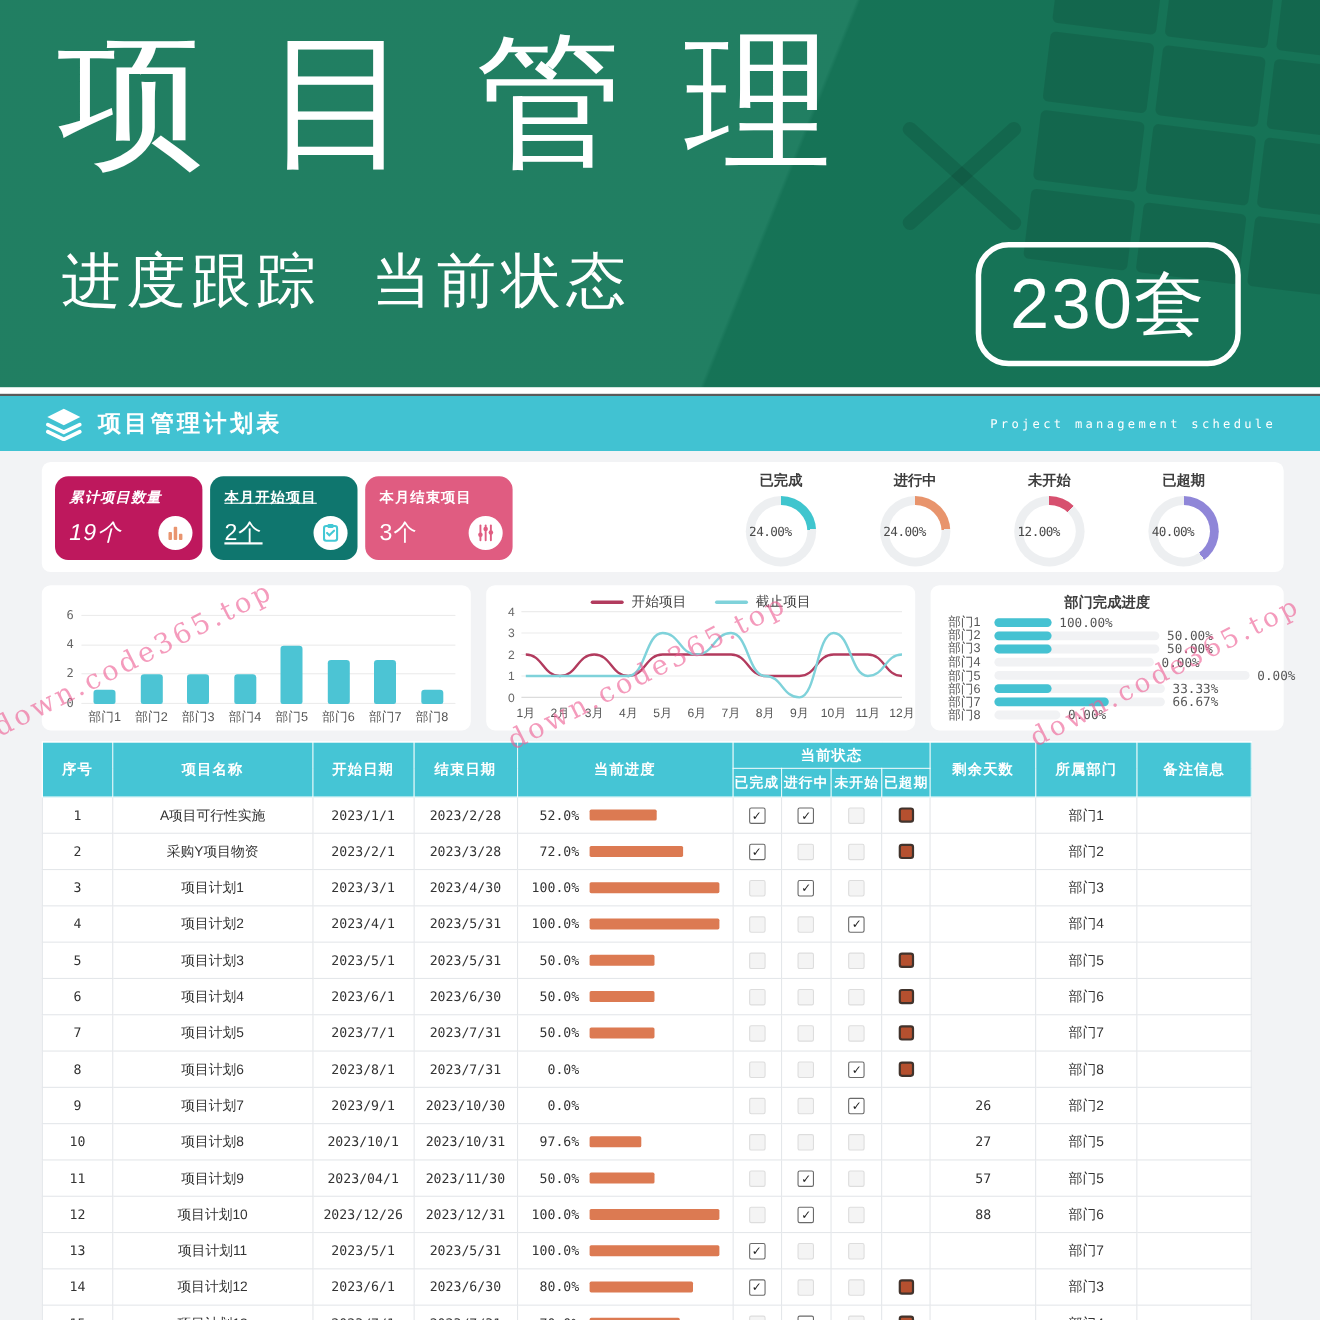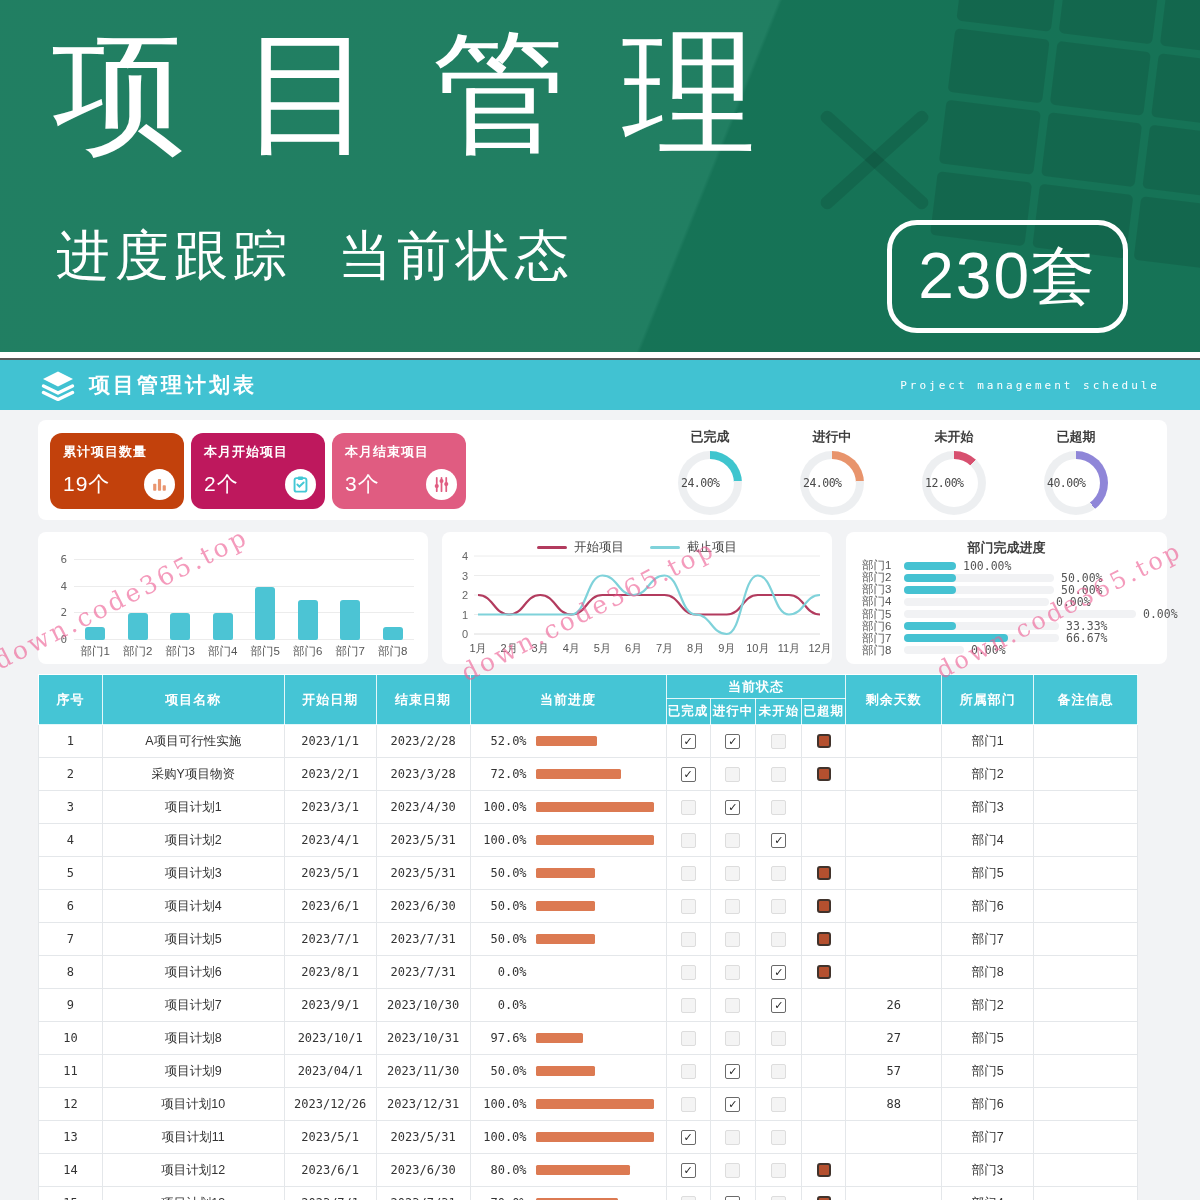--- a/index.html
+++ b/index.html
@@ -143,32 +143,32 @@
     <path d="M3.5 22 L18 29 32.5 22" stroke="#ffffff" stroke-width="3.4" fill="none" stroke-linecap="round" stroke-linejoin="round"></path>
   </svg>
   <span class="appbar-title">项目管理计划表</span>
   <span class="appbar-en">Project management schedule</span>
 </div>
 
 <div class="page">
 
   <div class="panel cards-panel">
     <div class="cards" id="cards">
-        <div class="card" style="background: #c2410c;">
+        <div class="card" style="background: #be185d; font-style: italic;">
           <div class="card-label">累计项目数量</div>
           <div class="card-value">19个</div>
           <div class="card-icon" style="color: rgb(233, 149, 111);">
             <svg viewBox="0 0 24 24">
               <rect x="4" y="11" width="4" height="9" rx="1" fill="currentColor"></rect>
               <rect x="10" y="5" width="4" height="15" rx="1" fill="currentColor"></rect>
               <rect x="16" y="13" width="4" height="7" rx="1" fill="currentColor"></rect>
             </svg>
           </div>
         </div>
-        <div class="card" style="background: #be185d;">
+        <div class="card" style="background: #0f766e; text-decoration: underline;">
           <div class="card-label">本月开始项目</div>
           <div class="card-value">2个</div>
           <div class="card-icon" style="color: rgb(67, 200, 213);">
             <svg viewBox="0 0 24 24">
               <rect x="4.5" y="4" width="15" height="17" rx="2.5" fill="none" stroke="currentColor" stroke-width="2.4"></rect>
               <rect x="8.5" y="1.8" width="7" height="4.4" rx="1.4" fill="currentColor"></rect>
               <path d="M8 12 l2.6 2.6 L16 9.4" fill="none" stroke="currentColor" stroke-width="2.4" stroke-linecap="round"></path>
             </svg>
           </div>
         </div>

